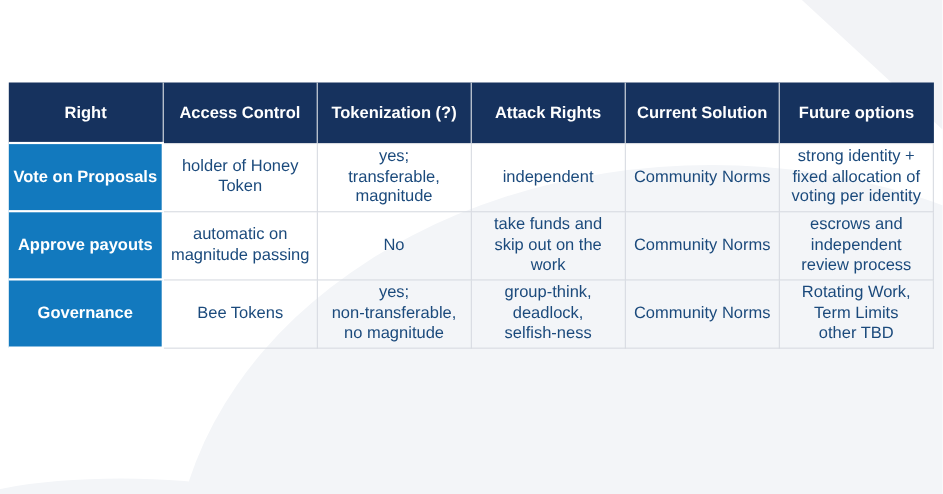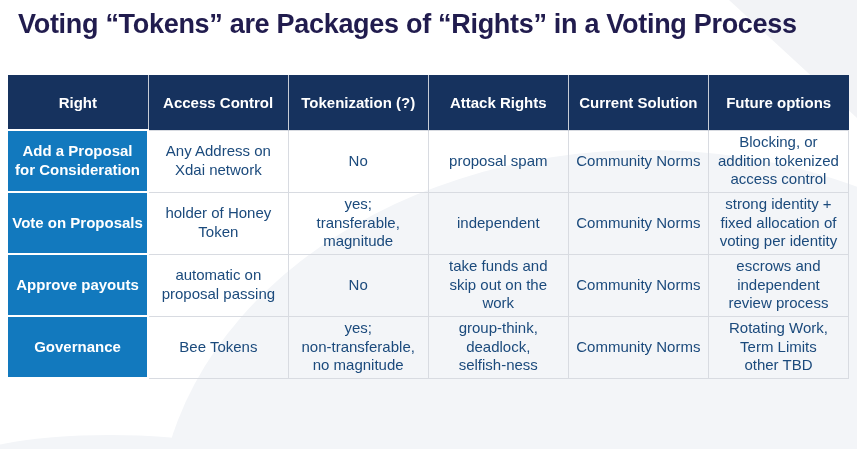--- a/index.html
+++ b/index.html
@@ -101,21 +101,20 @@
   }
 </style>
 </head>
 <body>
 
 <div class="slide">
   <div class="swoosh-top"></div>
   <div class="swoosh-blob"></div>
   <div class="swoosh-bottom-left"></div>
 
-  <h1 class="title">Voting “Tokens” are Packages of “Rights” in a Voting Process</h1>
 
   <table class="rights">
     <colgroup>
         <col>
         <col>
         <col>
         <col>
         <col>
         <col>
       </colgroup>
@@ -124,48 +123,36 @@
           <th class="col-header">Right</th>
           <th class="col-header">Access Control</th>
           <th class="col-header">Tokenization (?)</th>
           <th class="col-header">Attack Rights</th>
           <th class="col-header">Current Solution</th>
           <th class="col-header">Future options</th>
         </tr>
     </thead>
     <tbody>
         <tr>
-          <td class="row-label">Add a Proposal
-for Consideration</td>
-          <td class="cell">Any Address on
-Xdai network</td>
-          <td class="cell">No</td>
-          <td class="cell">proposal spam</td>
-          <td class="cell">Community Norms</td>
-          <td class="cell">Blocking, or
-addition tokenized
-access control</td>
-        </tr>
-        <tr>
           <td class="row-label">Vote on Proposals</td>
           <td class="cell">holder of Honey
 Token</td>
           <td class="cell">yes;
 transferable,
 magnitude</td>
           <td class="cell">independent</td>
           <td class="cell">Community Norms</td>
           <td class="cell">strong identity +
 fixed allocation of
 voting per identity</td>
         </tr>
         <tr>
           <td class="row-label">Approve payouts</td>
           <td class="cell">automatic on
-proposal passing</td>
+magnitude passing</td>
           <td class="cell">No</td>
           <td class="cell">take funds and
 skip out on the
 work</td>
           <td class="cell">Community Norms</td>
           <td class="cell">escrows and
 independent
 review process</td>
         </tr>
         <tr>

